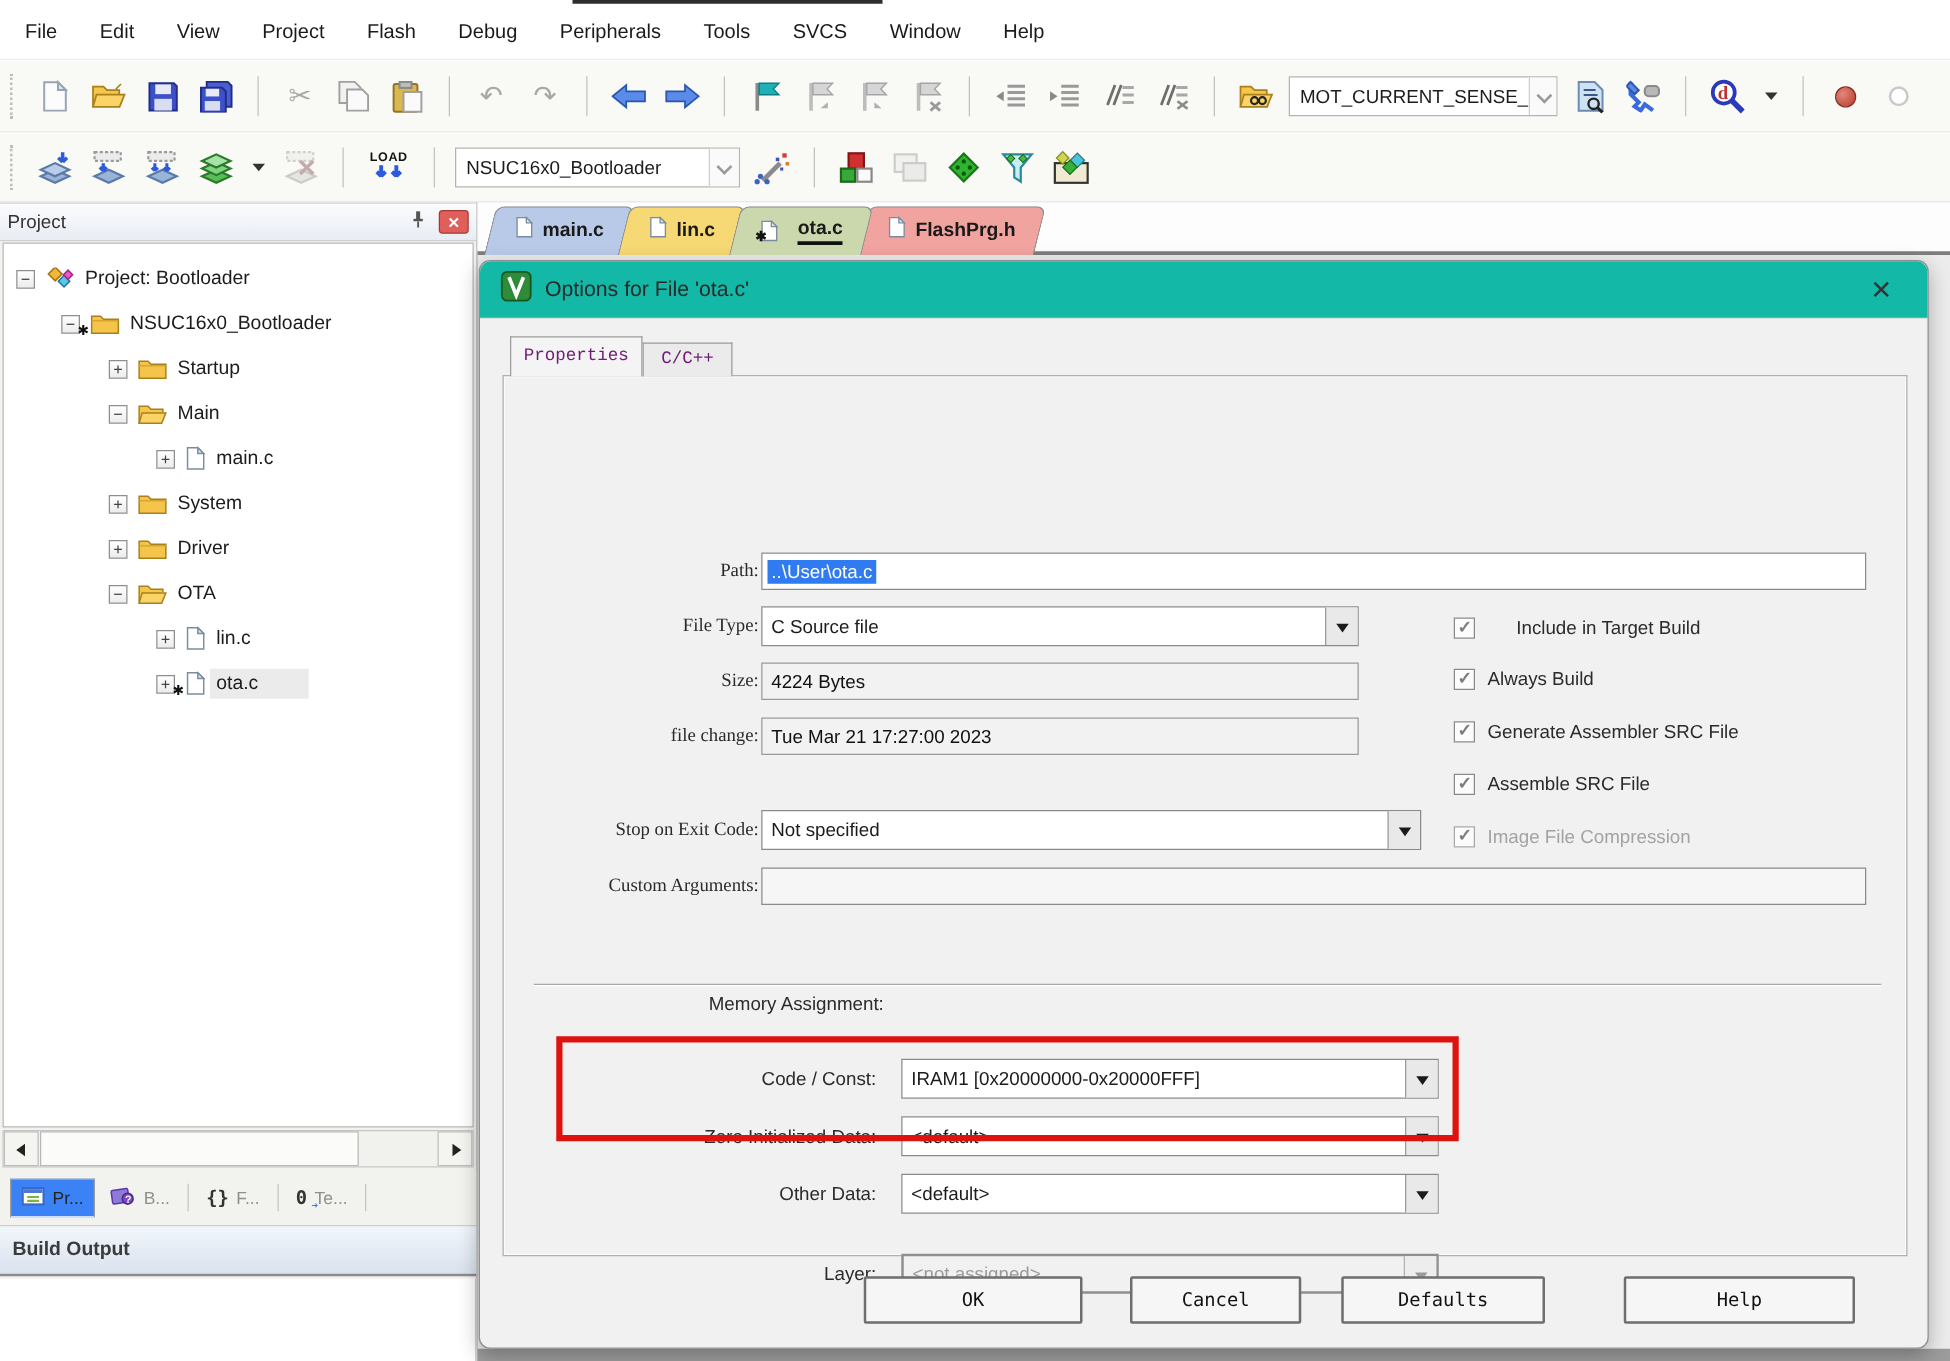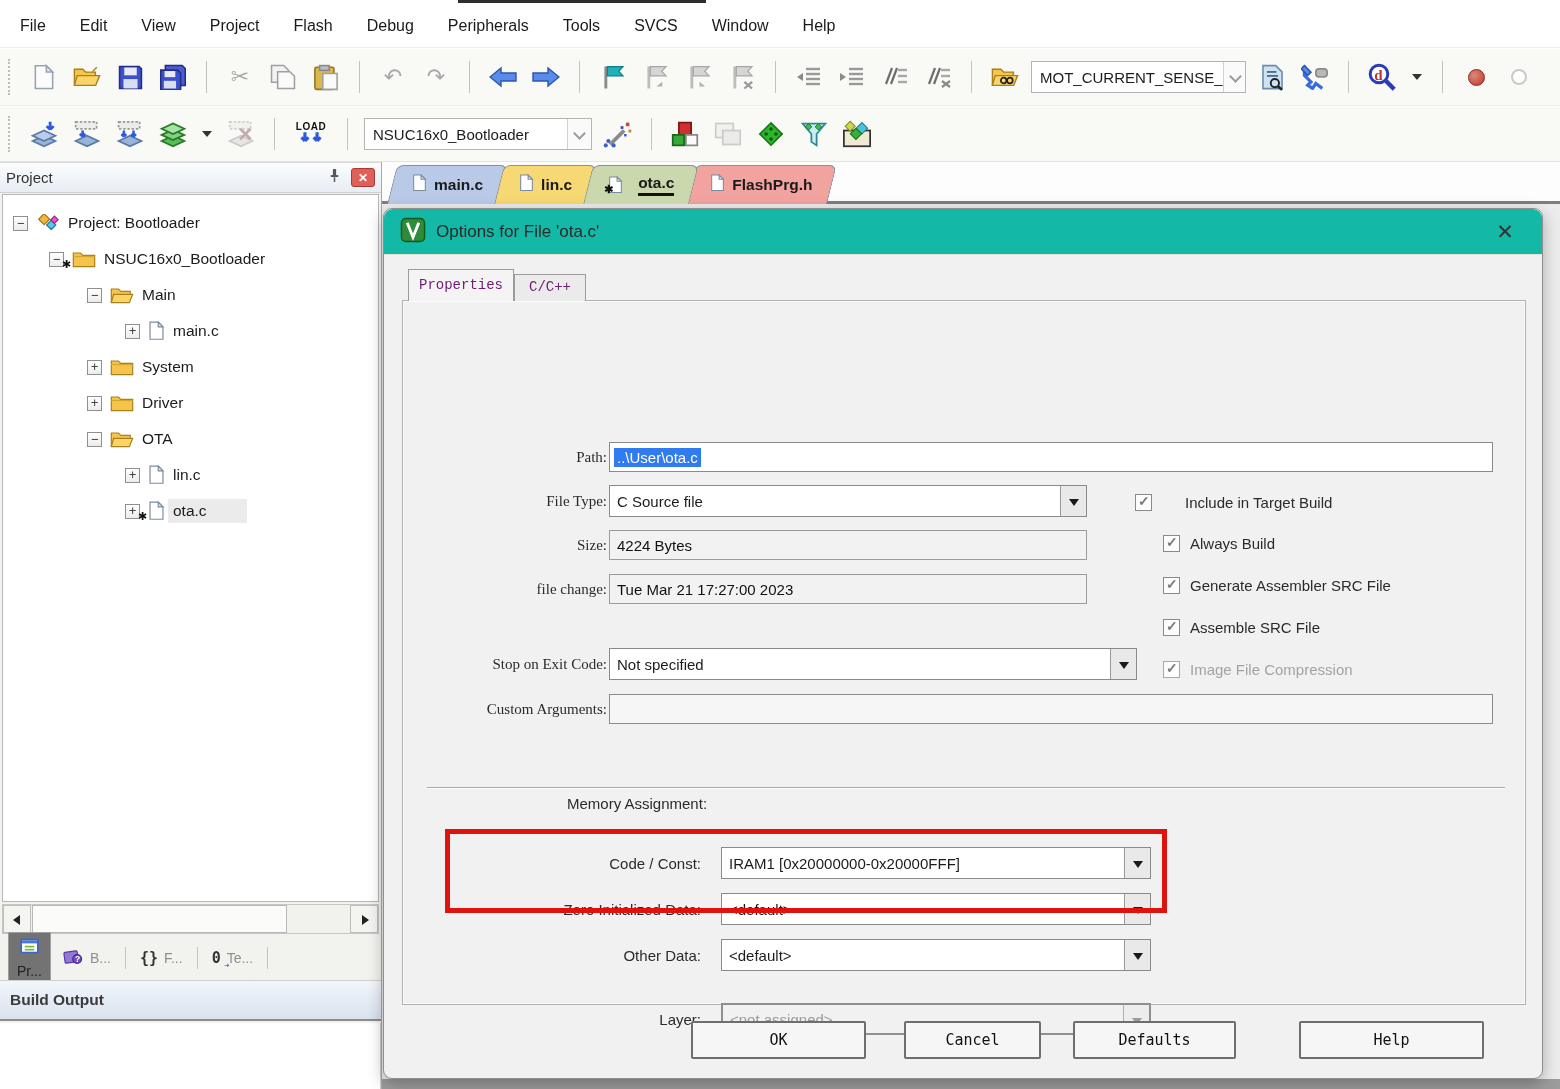--- a/index.html
+++ b/index.html
@@ -66,21 +66,21 @@
   .sbtn { width:28px; background:#f4f4f1; border:1px solid #bdbdbd; position:relative; flex:0 0 auto; }
   .sbtn::after { content:""; position:absolute; top:9px; }
   .sbtn.left::after { left:9px; border-top:5px solid transparent; border-bottom:5px solid transparent; border-right:7px solid #222; }
   .sbtn.right::after { left:11px; border-top:5px solid transparent; border-bottom:5px solid transparent; border-left:7px solid #222; }
   #hthumb { width:255px; background:#fbfbf9; border:1px solid #b8b8b8; margin-left:1px; }
   #htrack-gap { flex:1; }
 
   #bottom-tabs { position:absolute; left:0; top:774px; width:100%; height:44px; background:#f2f2ef;
     display:flex; align-items:center; padding-left:8px; gap:4px; font-size:14px; color:#8f8f8f; }
   .btab { display:flex; align-items:center; gap:6px; padding:5px 8px; }
-  .btab.active { background:#737373; border:1px solid #9e9e9e; border-bottom-color:#fff; color:#222;flex-direction:column; }
+  .btab.active { background:#3b82f6; border:1px solid #9e9e9e; border-bottom-color:#fff; color:#222; }
   .btabsep { width:1px; height:22px; background:#c4c4c4; margin:0 2px; }
   .brace-glyph { font-weight:bold; color:#333; font-size:15px; font-family:"DejaVu Sans Mono",monospace; }
   .zero-glyph { font-weight:bold; color:#333; font-size:15px; font-family:"DejaVu Sans Mono",monospace; position:relative; }
   .zero-glyph::after { content:"➔"; position:absolute; right:-9px; bottom:-3px; font-size:9px; color:#3a76e8; }
 
   #build-hdr { position:absolute; left:0; top:818px; width:100%; height:41px;
     background:linear-gradient(#f2f6fb,#d9e2ee); border-top:1px solid #cfcfcf; border-bottom:2px solid #8d8d8d;
     display:flex; align-items:center; padding-left:10px; font-weight:bold; font-size:15.5px; color:#3b3b3b; }
   #build-out { position:absolute; left:0; top:861px; width:100%; height:66px; background:#fff; border-right:1px solid #cfcfcf; }
 
@@ -594,20 +594,30 @@
     <div class="trow lvl1" data-interactable="true">
       <span class="exp exp-minus" data-interactable="true"></span>
       <span class="ticon" data-interactable="false">
           <span class="optmark">✱</span>
           <svg width="24" height="19" viewBox="0 0 20 16">
             <path d="M1 14V2.5h6l2 2h10V14z" fill="#f4c54a" stroke="#a8801c"></path>
             <path d="M1 5.5h18" stroke="#d8a62e" fill="none"></path>
           </svg>
         </span>
       <span class="tlabel" data-interactable="false">NSUC16x0_Bootloader</span>
+    </div>
+    <div class="trow lvl2" data-interactable="true">
+      <span class="exp exp-plus" data-interactable="true"></span>
+      <span class="ticon" data-interactable="false">
+          <svg width="24" height="19" viewBox="0 0 20 16">
+            <path d="M1 14V2.5h6l2 2h10V14z" fill="#f4c54a" stroke="#a8801c"></path>
+            <path d="M1 5.5h18" stroke="#d8a62e" fill="none"></path>
+          </svg>
+        </span>
+      <span class="tlabel" data-interactable="false">Startup</span>
     </div>
     <div class="trow lvl2" data-interactable="true">
       <span class="exp exp-minus" data-interactable="true"></span>
       <span class="ticon" data-interactable="false">
           <svg width="24" height="19" viewBox="0 0 20 16">
             <path d="M1 14V2.5h6l2 2h8v2" fill="#f6c64a" stroke="#a8801c"></path>
             <path d="M3 7h16l-2.8 7H1z" fill="#fbd468" stroke="#a8801c"></path>
           </svg>
         </span>
       <span class="tlabel" data-interactable="false">Main</span>
@@ -760,21 +770,21 @@
       </div>
     </div>
 
     <div class="frow" style="left:0; top:272px; width:100%;">
       <span class="flabel" style="width:192px;" data-interactable="false">file change:</span>
       <div class="tread" style="left:206px; width:478px;" data-interactable="false">
         <span data-interactable="false">Tue Mar 21 17:27:00 2023</span>
       </div>
     </div>
 
-    <div class="cbrow" style="left:732px; top:190px;gap:33px;" data-interactable="true">
+    <div class="cbrow" style="left:760px; top:190px;gap:33px;" data-interactable="true">
       <span class="cbox" data-interactable="true"></span>
       <span class="cblabel" data-interactable="false">Include in Target Build</span>
     </div>
     <div class="cbrow" style="left:760px; top:231px;" data-interactable="true">
       <span class="cbox" data-interactable="true"></span>
       <span class="cblabel" data-interactable="false">Always Build</span>
     </div>
     <div class="cbrow" style="left:760px; top:273px;" data-interactable="true">
       <span class="cbox" data-interactable="true"></span>
       <span class="cblabel" data-interactable="false">Generate Assembler SRC File</span>

